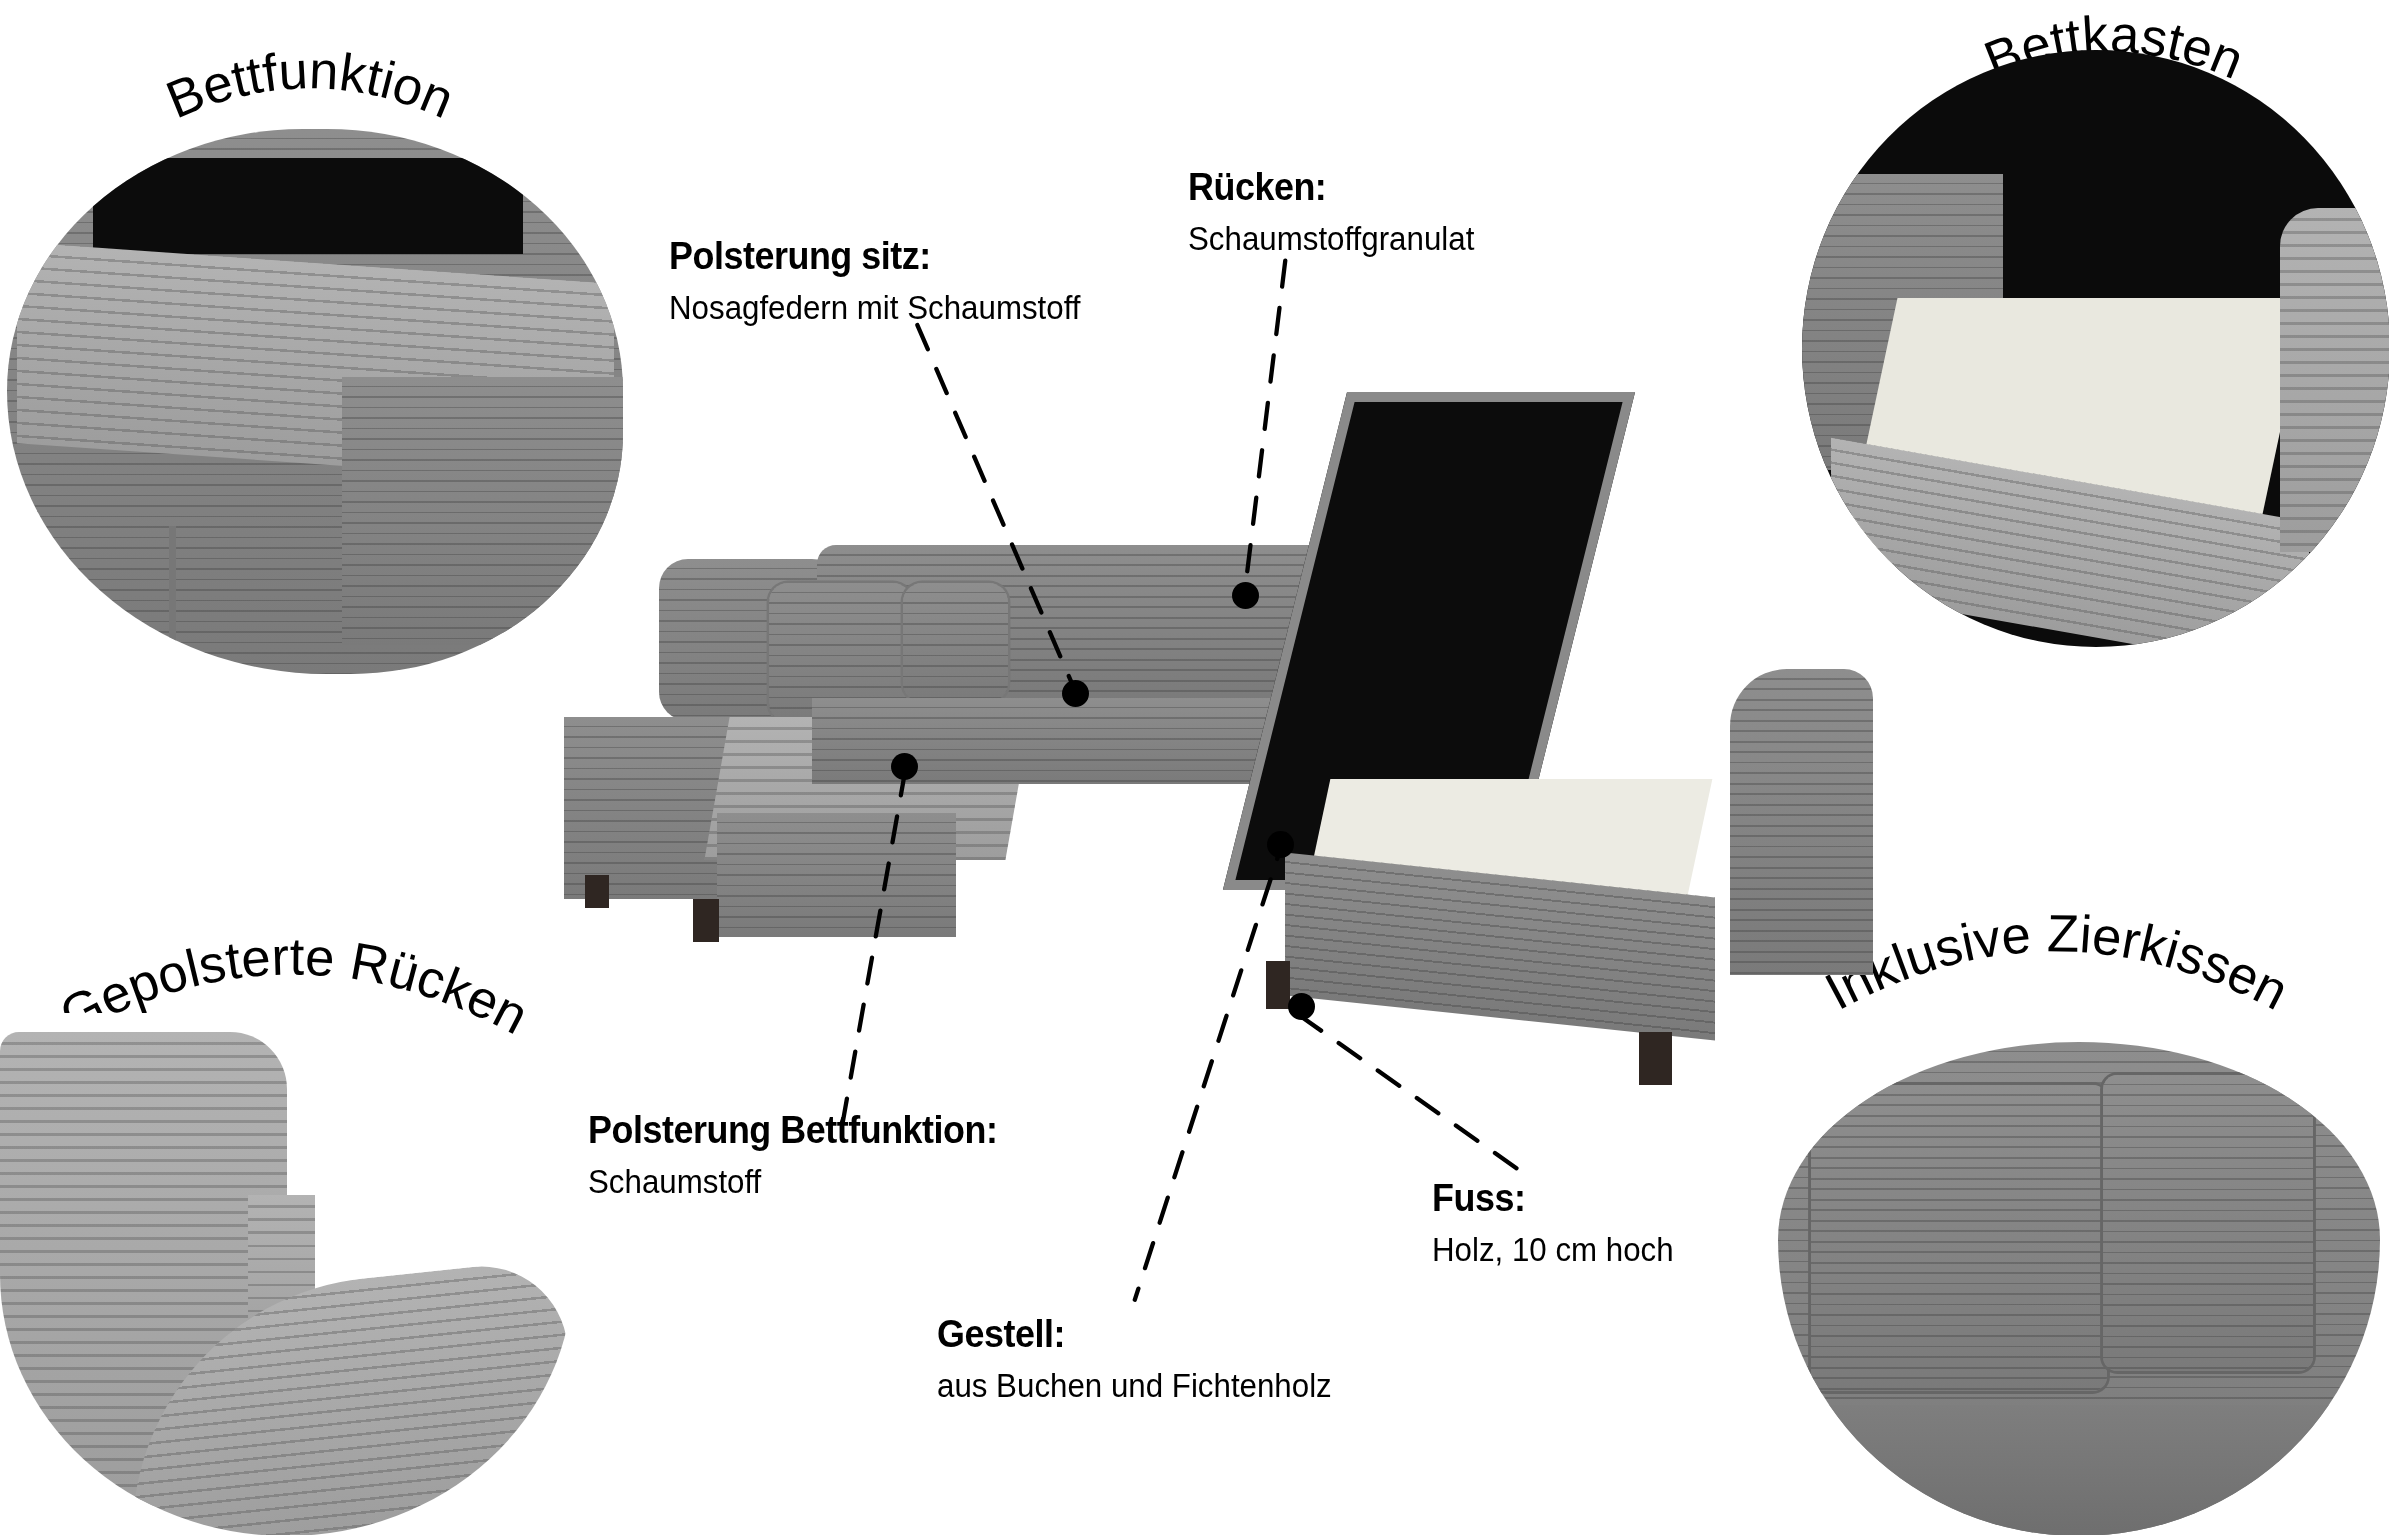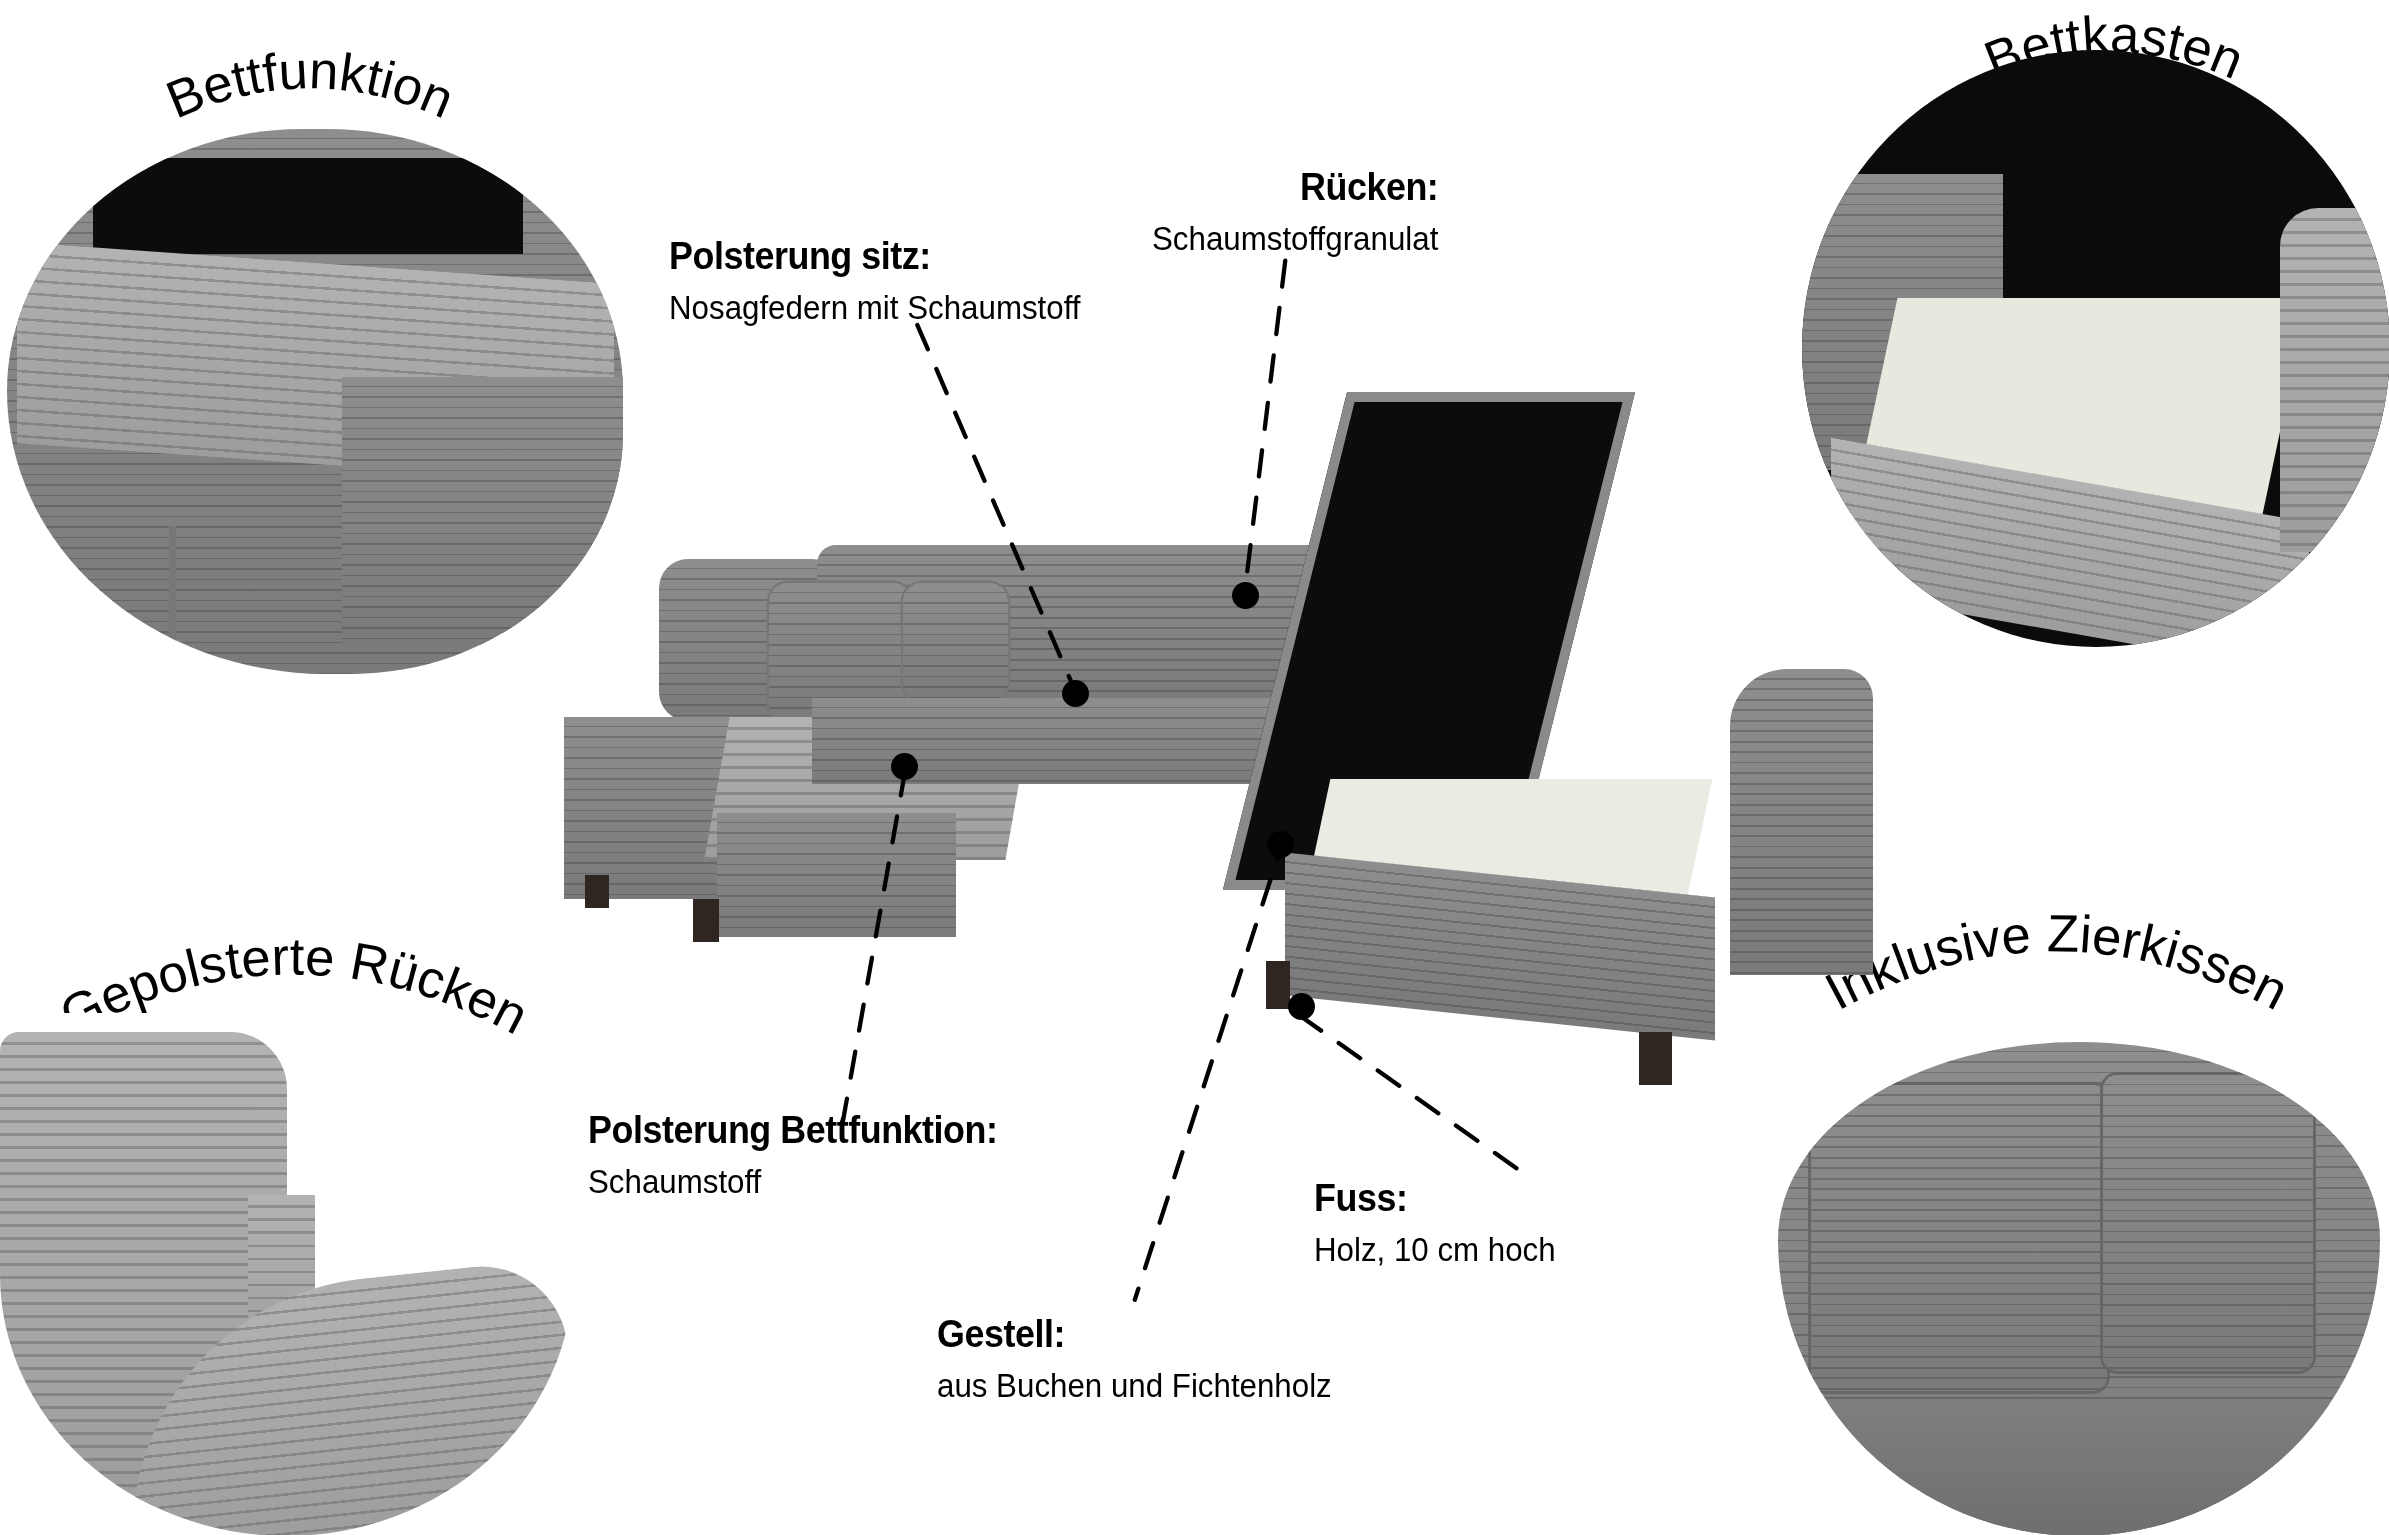--- a/index.html
+++ b/index.html
@@ -108,36 +108,36 @@
     <line x1="2720" y1="2125" x2="3210" y2="2470"></line>
   </g>
 </svg>
 
 <div class="dot" style="left:1232px;top:582px;"></div>
 <div class="dot" style="left:1062px;top:680px;"></div>
 <div class="dot" style="left:891px;top:753px;"></div>
 <div class="dot" style="left:1267px;top:831px;"></div>
 <div class="dot" style="left:1288px;top:993px;"></div>
 
-<div class="abs" style="left:1152px;top:165px;text-align:right;">
+<div class="abs" style="left:1188px;top:165px;">
   <div class="label-title">Rücken:</div>
   <div class="label-value" style="margin-top:9.6px;">Schaumstoffgranulat</div>
 </div>
 
 <div class="abs" style="left:669px;top:234px;">
   <div class="label-title">Polsterung sitz:</div>
   <div class="label-value" style="margin-top:9.6px;">Nosagfedern mit Schaumstoff</div>
 </div>
 
 <div class="abs" style="left:588px;top:1108px;">
   <div class="label-title">Polsterung Bettfunktion:</div>
   <div class="label-value" style="margin-top:9.6px;">Schaumstoff</div>
 </div>
 
-<div class="abs" style="left:1314px;top:1176px;">
+<div class="abs" style="left:1432px;top:1176px;">
   <div class="label-title">Fuss:</div>
   <div class="label-value" style="margin-top:9.6px;">Holz, 10 cm hoch</div>
 </div>
 
 <div class="abs" style="left:937px;top:1312px;">
   <div class="label-title">Gestell:</div>
   <div class="label-value" style="margin-top:9.6px;">aus Buchen und Fichtenholz</div>
 </div>
 
 

